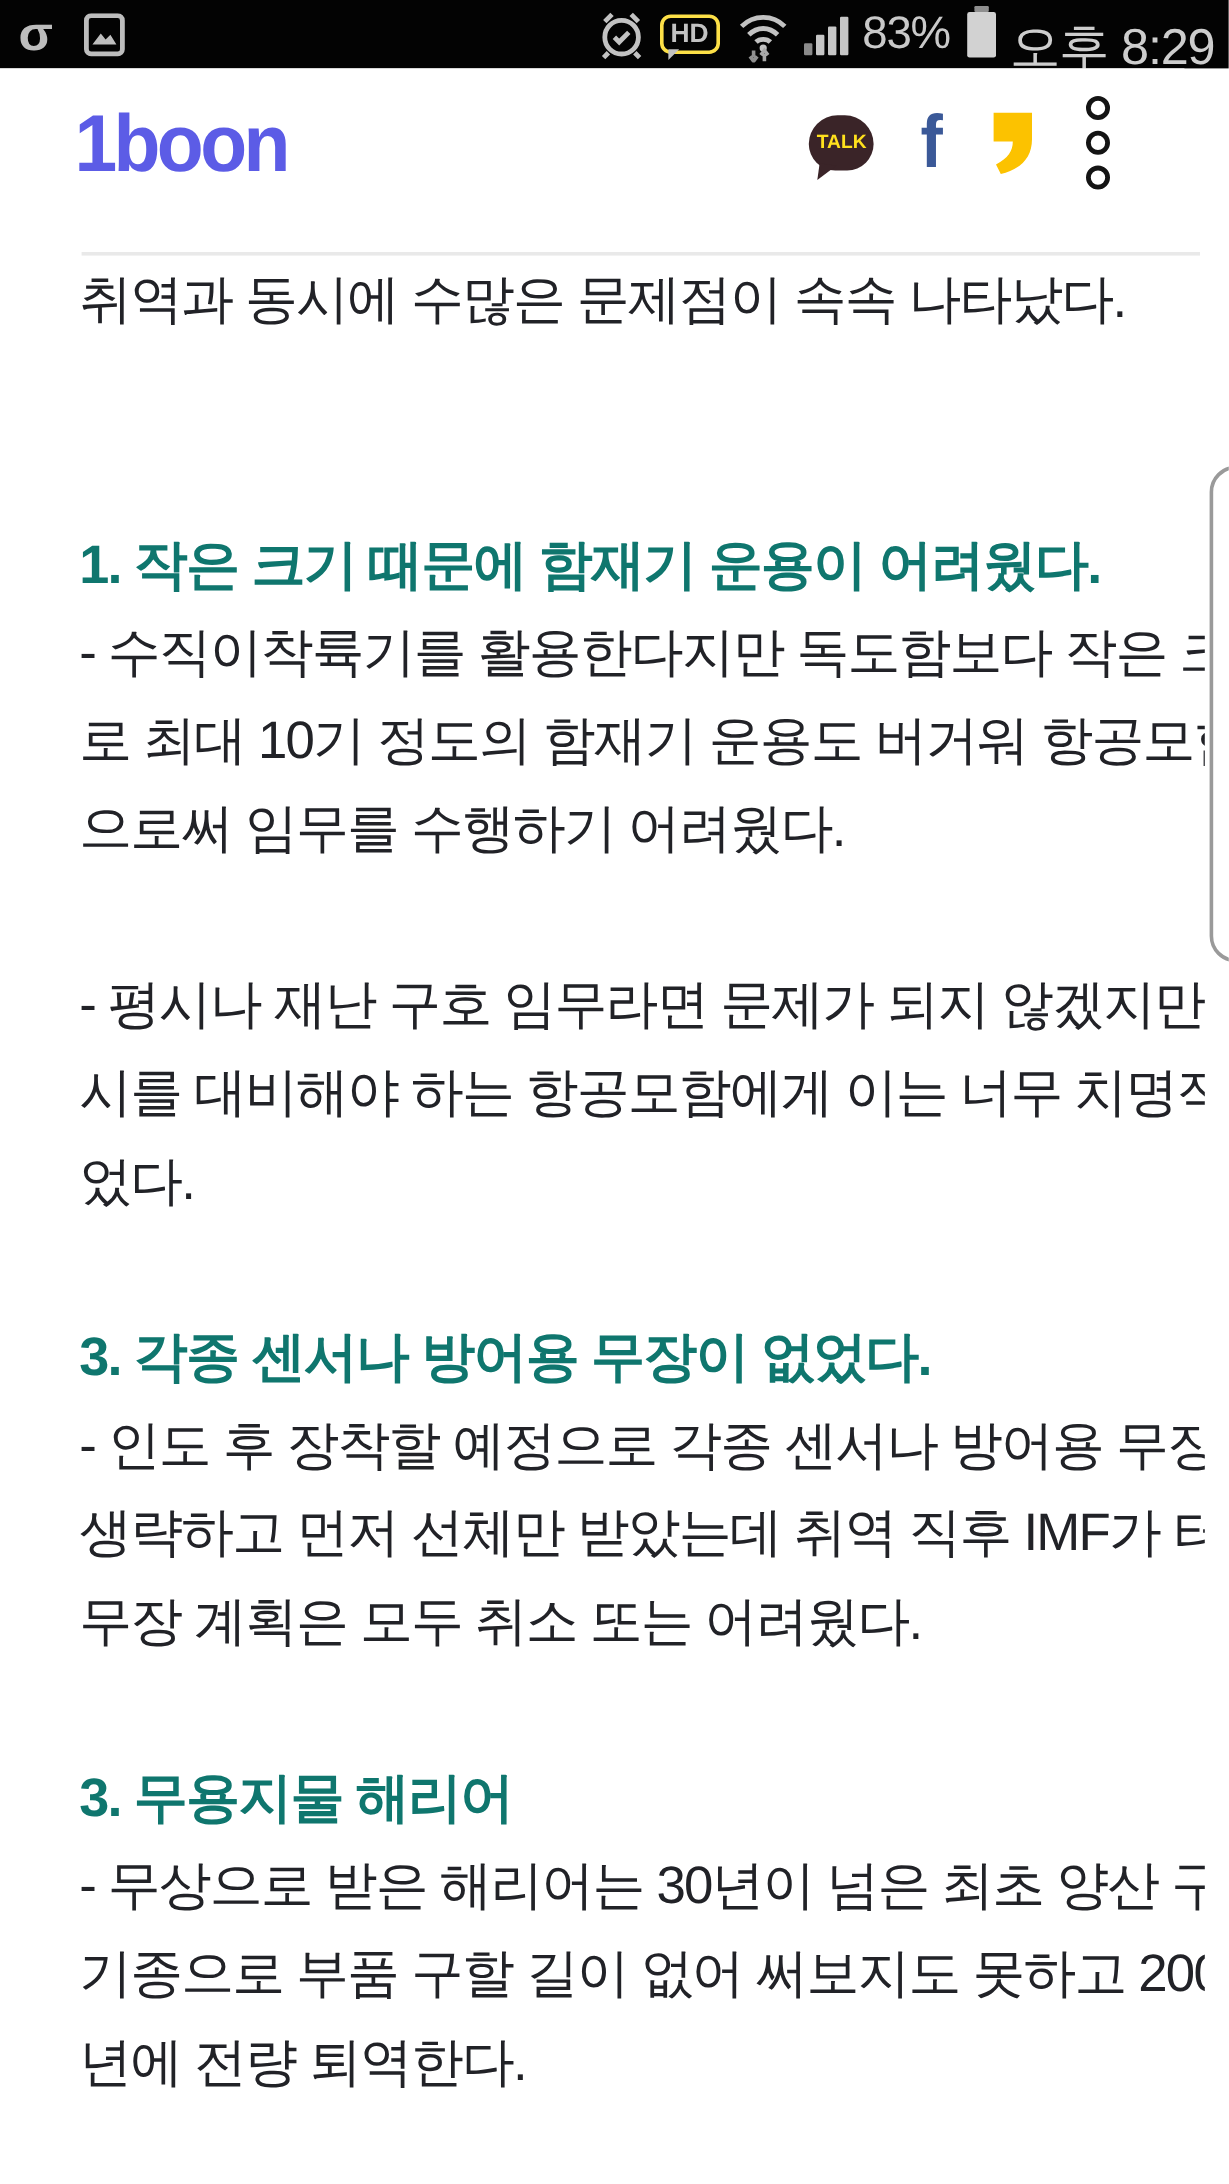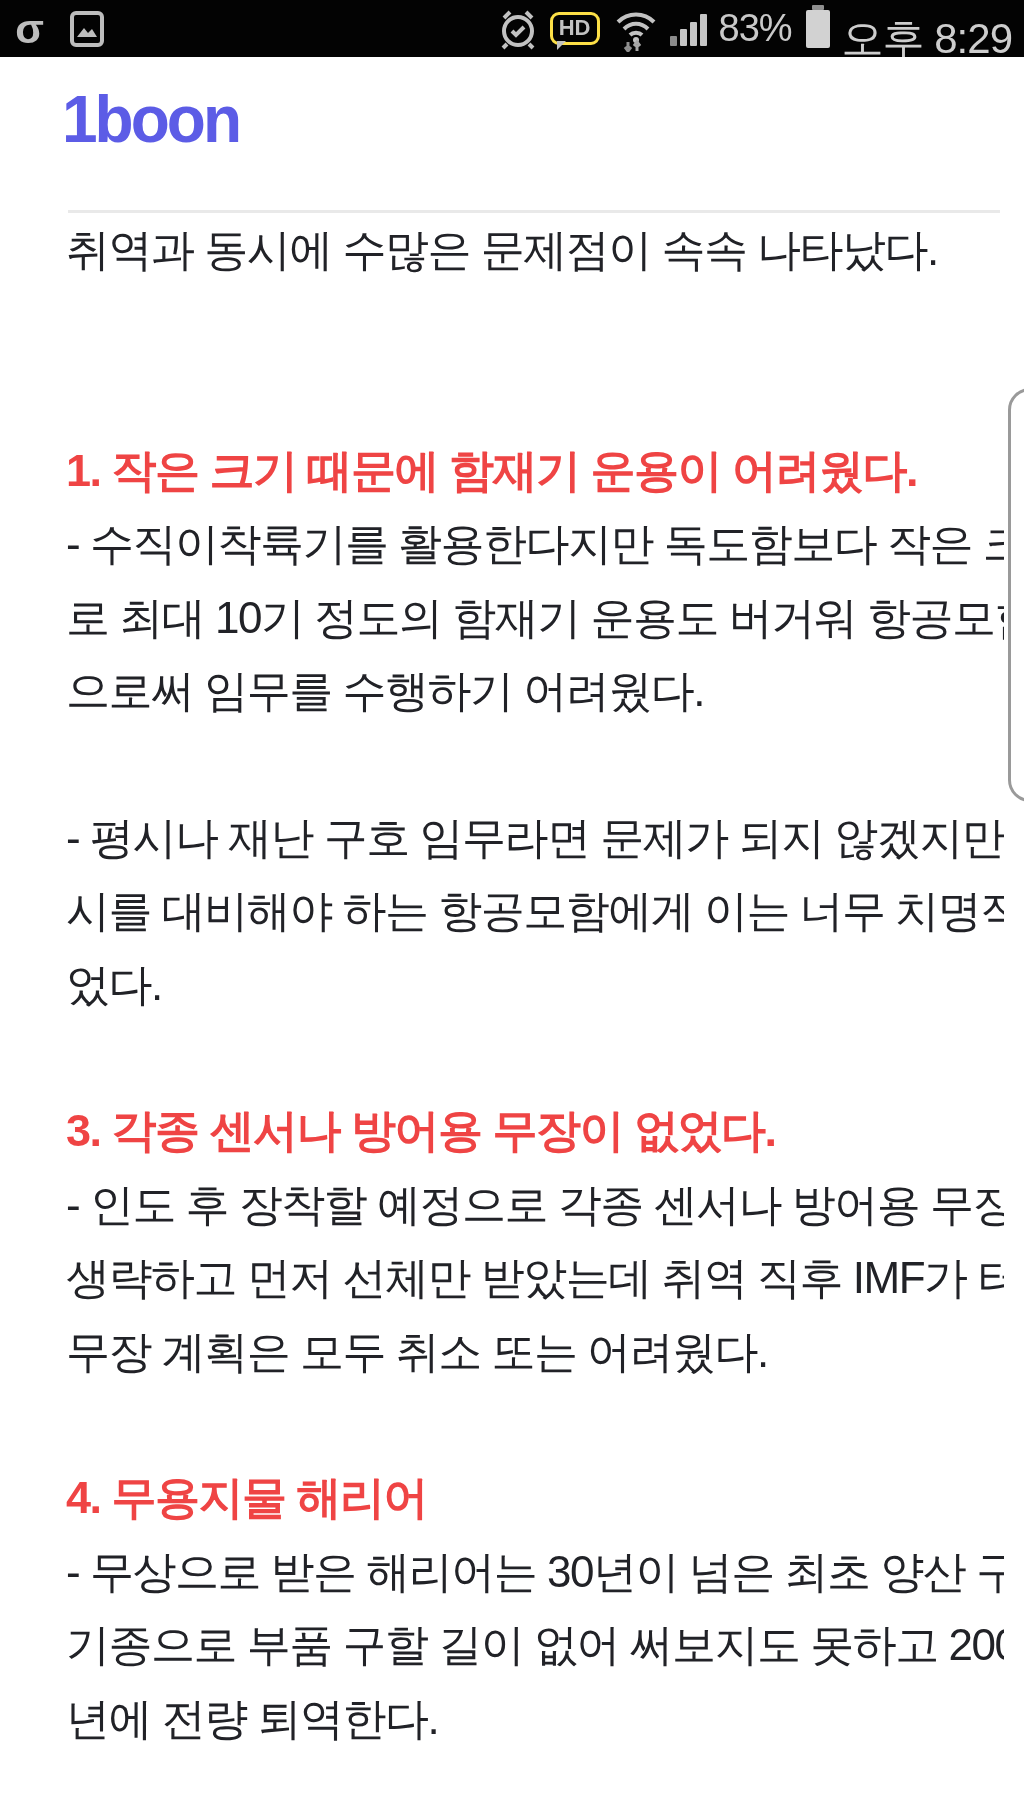--- a/index.html
+++ b/index.html
@@ -62,21 +62,21 @@
   
   .content{
     position:absolute;top:181px;left:0;width:1024px;box-sizing:border-box;
     padding:0 20px 0 66px;color:#1f2024;
   }
   .divider{border-top:3px solid #e9e9e9;margin:29px 4px 0 2px;}
   .line{
     font-size:44px;line-height:73.5px;letter-spacing:-1.5px;white-space:nowrap;
     overflow:hidden;margin:0;color:#212227;
   }
-  .heading{font-weight:700;color:#ef4444;font-size:45px;}
+  .heading{font-weight:700;color:#0f766e;font-size:45px;}
   .section{margin-top:73px;}
   .section.first{margin-top:147px;}
   
   .scroll-thumb{
     position:absolute;top:388px;left:1008px;width:44px;height:414px;background:#ffffff;
     border:3px solid #9a9a9a;border-radius:28px;box-sizing:border-box;
   }
 </style>
 </head>
 <body>
@@ -114,20 +114,34 @@
           <i></i>
         </span>
       <span class="sb-pct">83%</span>
       <span class="sb-batt"></span>
       <span class="sb-time">오후 8:29</span>
     </div>
   </div>
 
   <div class="header">
     <div class="logo">1boon</div>
+    <div class="share">
+      <div class="kakao-bubble">
+        <span>TALK</span>
+      </div>
+      <span class="fb-glyph">f</span>
+      <svg class="story-icon" width="38" height="54" viewBox="0 0 38 54">
+        <path d="M3 2 H35 V24 C35 40 25 49 9 53 L5 45 C15 40 19 34 19 26 H3 Z" fill="#fcc200"></path>
+      </svg>
+      <div class="menu-dots">
+          <i></i>
+          <i></i>
+          <i></i>
+        </div>
+    </div>
   </div>
 
   <div class="content">
     <div class="divider"></div>
 
     <p class="line">취역과 동시에 수많은 문제점이 속속 나타났다.</p>
 
     <div class="section first">
       <p class="line heading">1. 작은 크기 때문에 함재기 운용이 어려웠다.</p>
       <p class="line">- 수직이착륙기를 활용한다지만 독도함보다 작은 크기</p>
@@ -142,21 +156,21 @@
     </div>
 
     <div class="section">
       <p class="line heading">3. 각종 센서나 방어용 무장이 없었다.</p>
       <p class="line">- 인도 후 장착할 예정으로 각종 센서나 방어용 무장을</p>
       <p class="line">생략하고 먼저 선체만 받았는데 취역 직후 IMF가 터져</p>
       <p class="line">무장 계획은 모두 취소 또는 어려웠다.</p>
     </div>
 
     <div class="section">
-      <p class="line heading">4. 무용지물 해리어</p>
+      <p class="line heading">3. 무용지물 해리어</p>
       <p class="line">- 무상으로 받은 해리어는 30년이 넘은 최초 양산 구식</p>
       <p class="line">기종으로 부품 구할 길이 없어 써보지도 못하고 2006</p>
       <p class="line">년에 전량 퇴역한다.</p>
     </div>
   </div>
 
   <div class="scroll-thumb"></div>
 
 </div>
 

